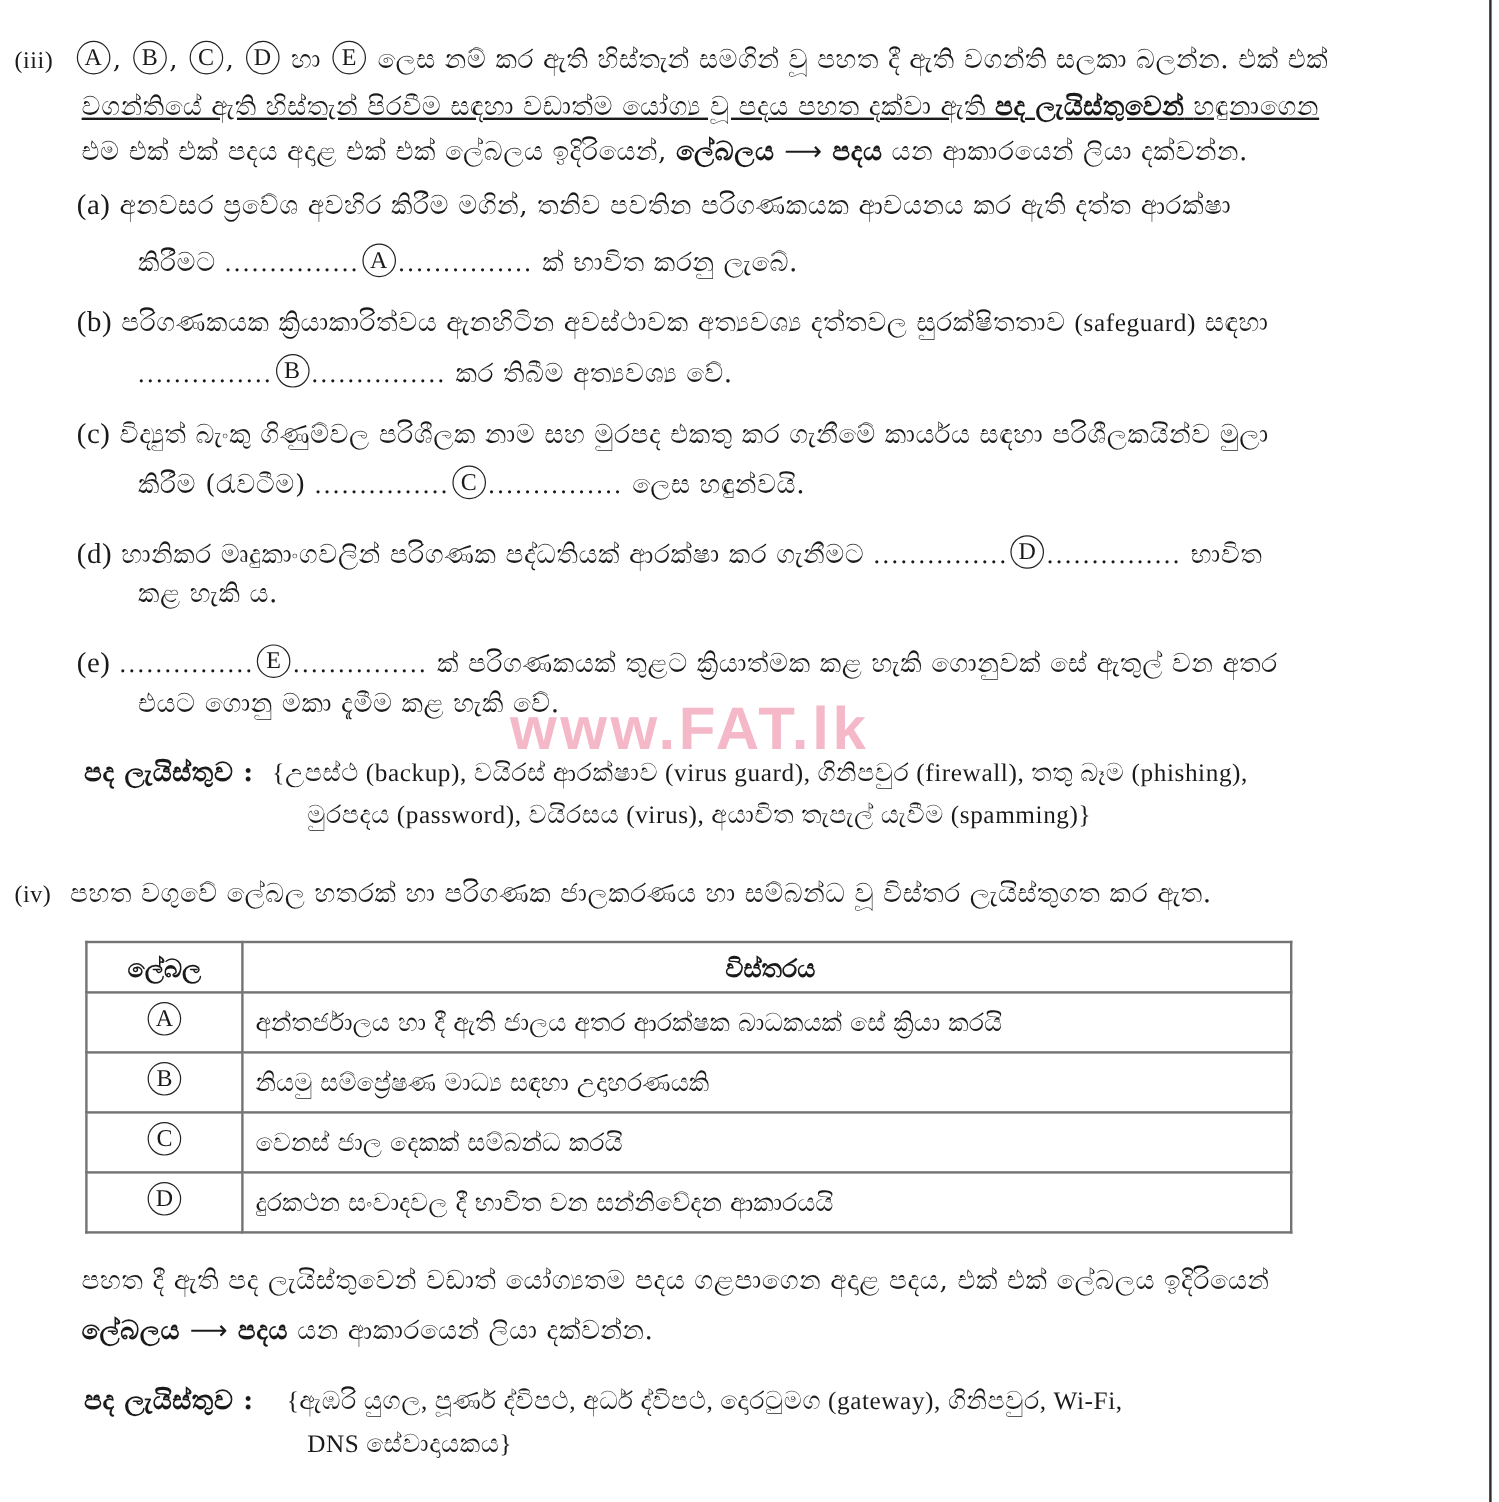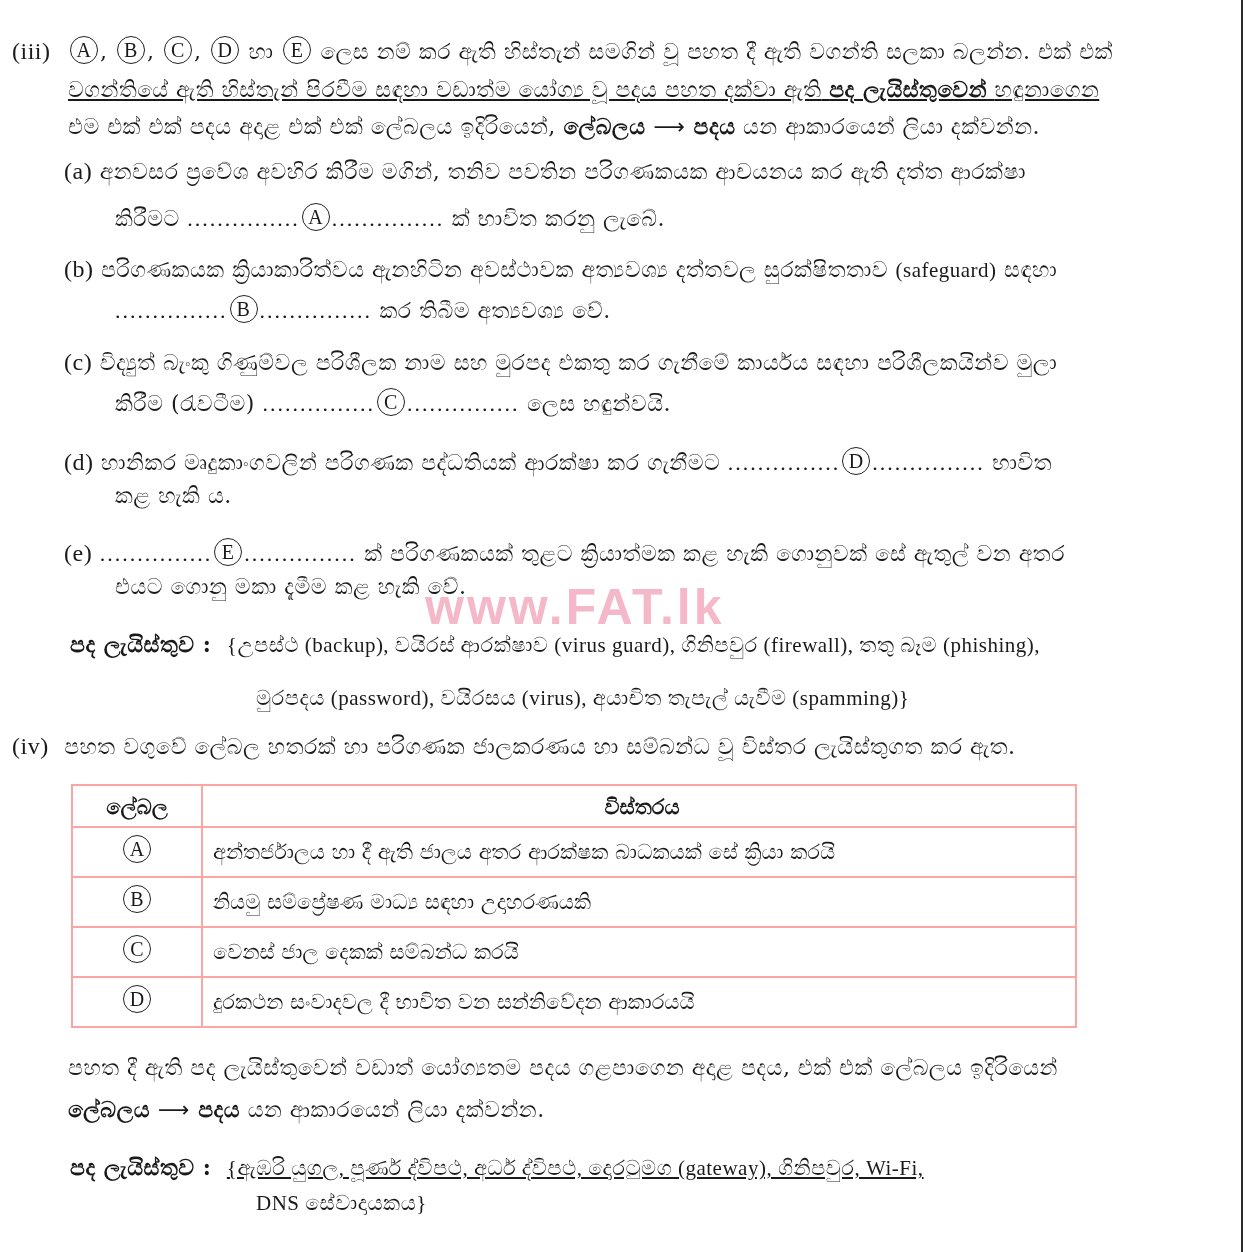--- a/index.html
+++ b/index.html
@@ -8,42 +8,42 @@
     font-family: "DejaVu Serif", "Liberation Serif", serif;
     color:#1a1a1a;
   }
   .page-border {
     position:absolute; right:6px; top:0; width:2px; height:1252px; background:#2a2a2a;
   }
   .line {
     position:absolute; font-size:22px; line-height:30px; white-space:nowrap;
     letter-spacing:0.5px;
   }
-  .roman { font-family:"Liberation Serif", serif; font-size:24px; }
+  .roman { font-family:"Liberation Serif", serif; font-size:20px; }
   .sub { font-family:"Liberation Serif", serif; font-size:24px; }
   .latin { font-family:"Liberation Serif", serif; font-size:21px; }
   .circ {
     display:inline-block; width:26px; height:26px; border:1.6px solid #222; border-radius:50%;
     text-align:center; line-height:26px; font-family:"Liberation Serif", serif; font-size:20px;
     vertical-align:middle; margin:0 2px; position:relative; top:-3px;
   }
   .dots { font-family:"Liberation Serif", serif; letter-spacing:2px; }
   .bold { font-weight:bold; }
   .arrow { font-family:"DejaVu Sans", sans-serif; margin:0 8px; }
   .watermark {
     position:absolute; left:425px; top:578px; font-family:"Liberation Sans", sans-serif;
     font-weight:bold; font-size:50px; color:#f4b8c8; letter-spacing:3px; z-index:0;text-align:center;
   }
   .content { position:relative; z-index:1; }
   table.labels {
     position:absolute; left:71px; top:784px; width:1006px; border-collapse:collapse;
     font-size:21px;
   }
   table.labels td, table.labels th {
-    border:2px solid #fca5a5; height:48px; padding:0 10px; font-weight:normal;margin-left:15px;
+    border:2px solid #737373; height:48px; padding:0 10px; font-weight:normal;margin-left:15px;
   }
   table.labels th.c1, table.labels td.c1 { width:108px; text-align:center; }
   table.labels th.c2 { text-align:center;padding-left:16px; }
   table.labels thead th { height:40px; font-weight:bold; }
 </style>
 </head>
 <body>
 
 <div class="page-border"></div>
 <div class="watermark">www.FAT.lk</div>
@@ -119,21 +119,21 @@
     <span>ක් පරිගණකයක් තුළට ක්‍රියාත්මක කළ හැකි ගොනුවක් සේ ඇතුල් වන අතර</span>
   </div>
   <div class="line" style="left:115px; top:572px;">
     <span>එයට ගොනු මකා දැමීම කළ හැකි වේ.</span>
   </div>
 
   <div class="line" style="left:70px; top:629px;">
     <span class="bold">පද ලැයිස්තුව :</span>
     <span class="latin" style="margin-left:8px;">{උපස්ථ (backup), වයිරස් ආරක්ෂාව (virus guard), ගිනිපවුර (firewall), තතු බෑම (phishing),</span>
   </div>
-  <div class="line latin" style="left:256px; top:664px;margin-top:19px;">මුරපදය (password), වයිරසය (virus), අයාචිත තැපැල් යැවීම (spamming)}</div>
+  <div class="line latin" style="left:256px; top:664px;">මුරපදය (password), වයිරසය (virus), අයාචිත තැපැල් යැවීම (spamming)}</div>
 
   <div class="line" style="left:12px; top:731px;">
     <span class="roman">(iv)</span>
     <span style="margin-left:8px;">පහත වගුවේ ලේබල හතරක් හා පරිගණක ජාලකරණය හා සම්බන්ධ වූ විස්තර ලැයිස්තුගත කර ඇත.</span>
   </div>
 
   <table class="labels">
     <thead>
       <tr>
         <th class="c1">ලේබල</th>
@@ -161,17 +161,17 @@
   </table>
 
   <div class="line" style="left:68px; top:1053px;">පහත දී ඇති පද ලැයිස්තුවෙන් වඩාත් යෝග්‍යතම පදය ගළපාගෙන අදාළ පදය, එක් එක් ලේබලය ඉදිරියෙන්</div>
   <div class="line" style="left:68px; top:1094px;">
     <span class="bold">ලේබලය</span><span class="arrow">⟶</span><span class="bold">පදය</span>
     <span>යන ආකාරයෙන් ලියා දක්වන්න.</span>
   </div>
 
   <div class="line" style="left:70px; top:1152px;">
     <span class="bold">පද ලැයිස්තුව :</span>
-    <span class="latin" style="margin-left:8px;text-decoration:underline;">{ඇඹරි යුගල, පූර්ණ ද්විපථ, අර්ධ ද්විපථ, දොරටුමග (gateway), ගිනිපවුර, Wi-Fi,</span>
+    <span class="latin" style="margin-left:20px;">{ඇඹරි යුගල, පූර්ණ ද්විපථ, අර්ධ ද්විපථ, දොරටුමග (gateway), ගිනිපවුර, Wi-Fi,</span>
   </div>
   <div class="line latin" style="left:256px; top:1188px;">DNS සේවාදායකය}</div>
 
 </div>
 
 </body></html>

